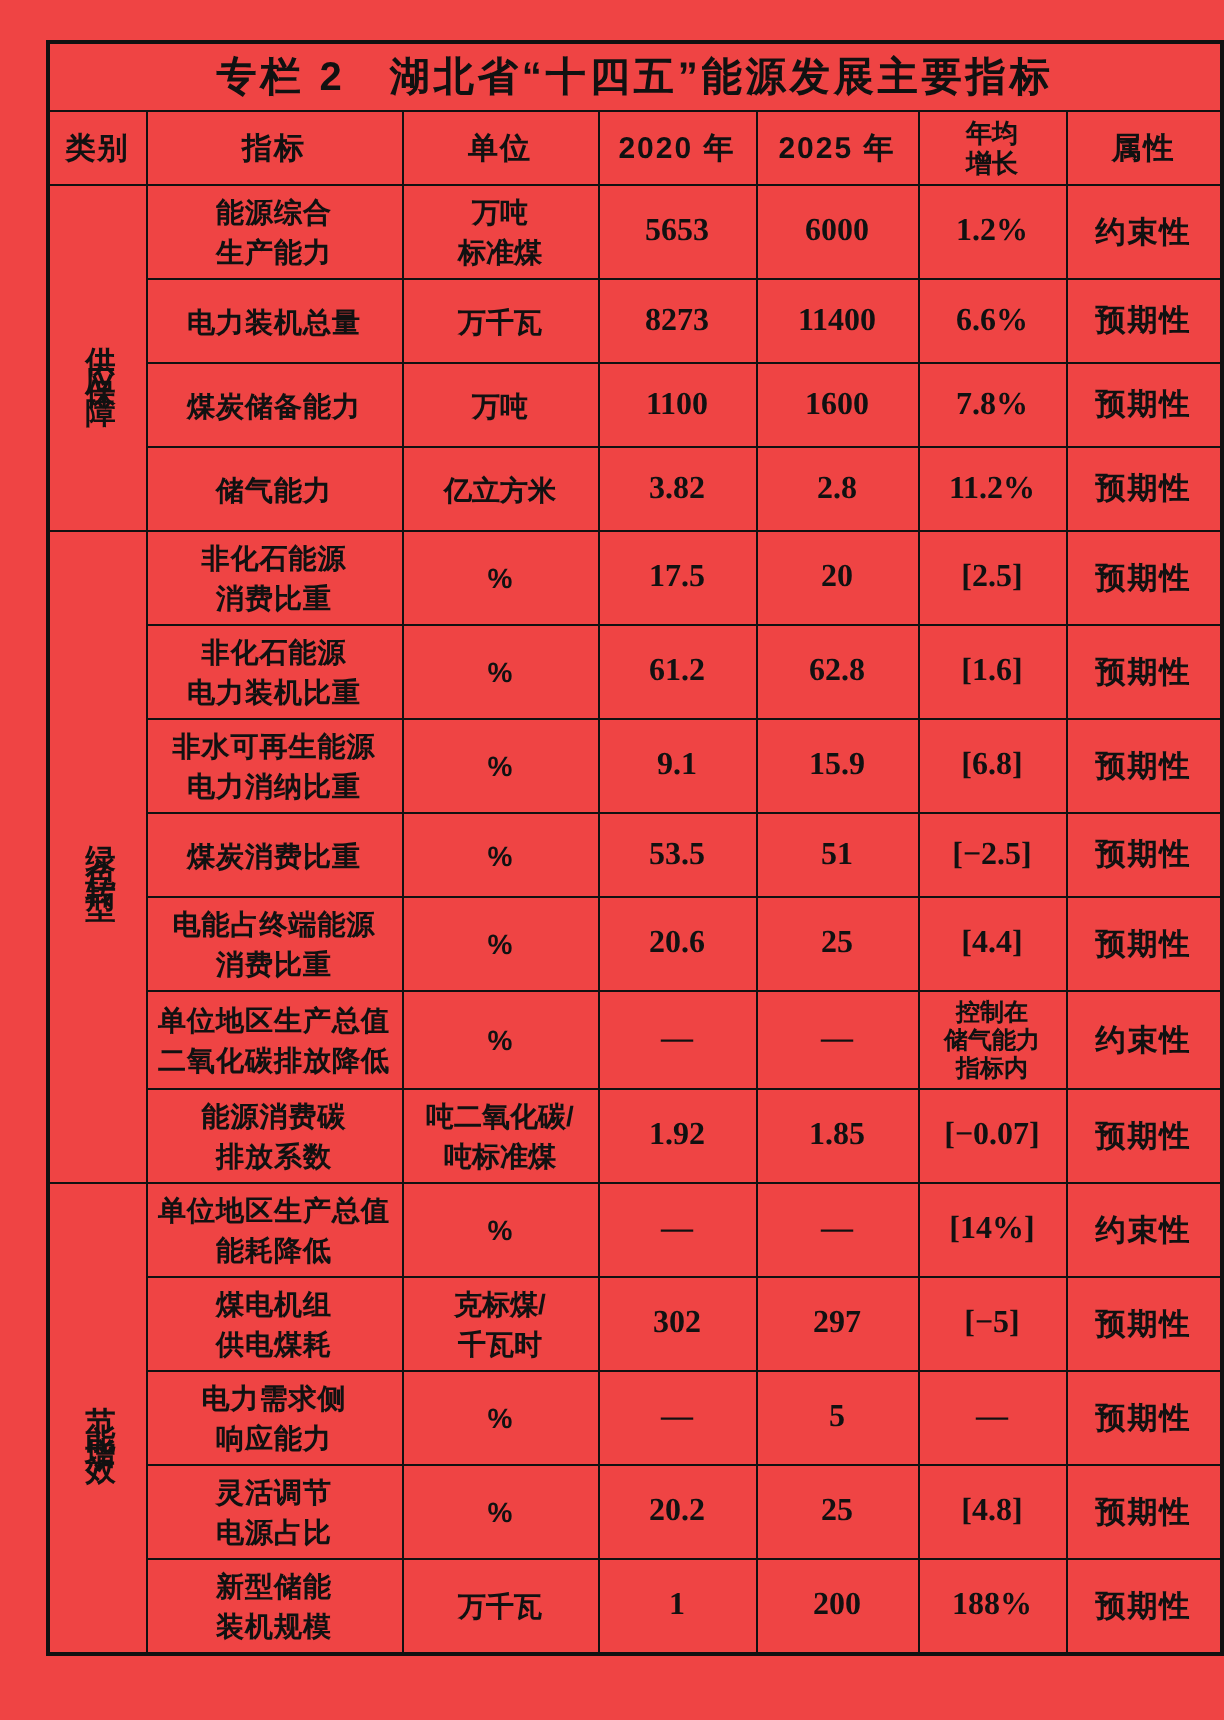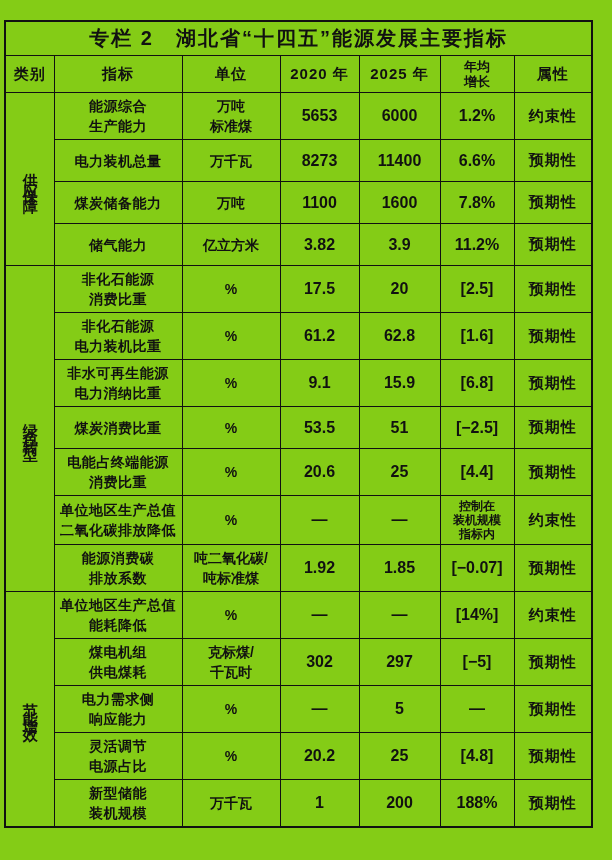--- a/index.html
+++ b/index.html
@@ -1,20 +1,20 @@
 <!DOCTYPE html>
 <html><head>
 <meta charset="utf-8">
 <style>
   html,body{margin:0;padding:0;background:#ffffff;}
   .page{
     width:612px;height:860px;
-    background:#84cc16;
+    background:#ef4444;
     box-sizing:border-box;
-    padding:20px 12px 0 4px;
+    padding:20px 12px 0 23px;
     font-family:"Liberation Sans","DejaVu Sans",sans-serif;
     color:#111111;
     overflow:hidden;
   }
   table.tbl{
     border-collapse:collapse;
     width:587px;
     table-layout:fixed;
     border:2px solid #111111;
   }
@@ -41,21 +41,21 @@
     display:inline-block;
     writing-mode:vertical-lr;
     text-orientation:upright;
     font-size:15px;
     letter-spacing:8px;
     font-weight:bold;
   }
   td.ind{font-size:14px;line-height:20px;letter-spacing:0.5px;}
   td.unit{font-size:14px;line-height:20px;}
   td.num{
-    font-family:Liberation Sans, sans-serif;
+    font-family:Liberation Serif, serif;
     font-size:16px;
     line-height:20px;
     font-weight:bold;
     text-align:center;
   }
   td.growth-cn{font-size:12px;line-height:14px;letter-spacing:0;}
   td.attr{font-size:15px;letter-spacing:1px;}
   .footnote{
     margin-left:-8px;
     margin-top:4px;
@@ -118,21 +118,21 @@
           <td class="unit">万吨</td>
           <td class="num">1100</td>
           <td class="num">1600</td>
           <td class="num">7.8%</td>
           <td class="attr">预期性</td>
         </tr>
         <tr>
           <td class="ind">储气能力</td>
           <td class="unit">亿立方米</td>
           <td class="num">3.82</td>
-          <td class="num">3.9</td>
+          <td class="num">2.8</td>
           <td class="num">11.2%</td>
           <td class="attr">预期性</td>
         </tr>
         <tr>
           <td class="cat" rowspan="7"><span class="cat-text">绿色转型</span></td>
           <td class="ind">非化石能源
 消费比重</td>
           <td class="unit">%</td>
           <td class="num">17.5</td>
           <td class="num">20</td>
@@ -174,21 +174,21 @@
           <td class="num">[4.4]</td>
           <td class="attr">预期性</td>
         </tr>
         <tr>
           <td class="ind">单位地区生产总值
 二氧化碳排放降低</td>
           <td class="unit">%</td>
           <td class="num">—</td>
           <td class="num">—</td>
           <td class="growth-cn">控制在
-装机规模
+储气能力
 指标内</td>
           <td class="attr">约束性</td>
         </tr>
         <tr>
           <td class="ind">能源消费碳
 排放系数</td>
           <td class="unit">吨二氧化碳/
 吨标准煤</td>
           <td class="num">1.92</td>
           <td class="num">1.85</td>

